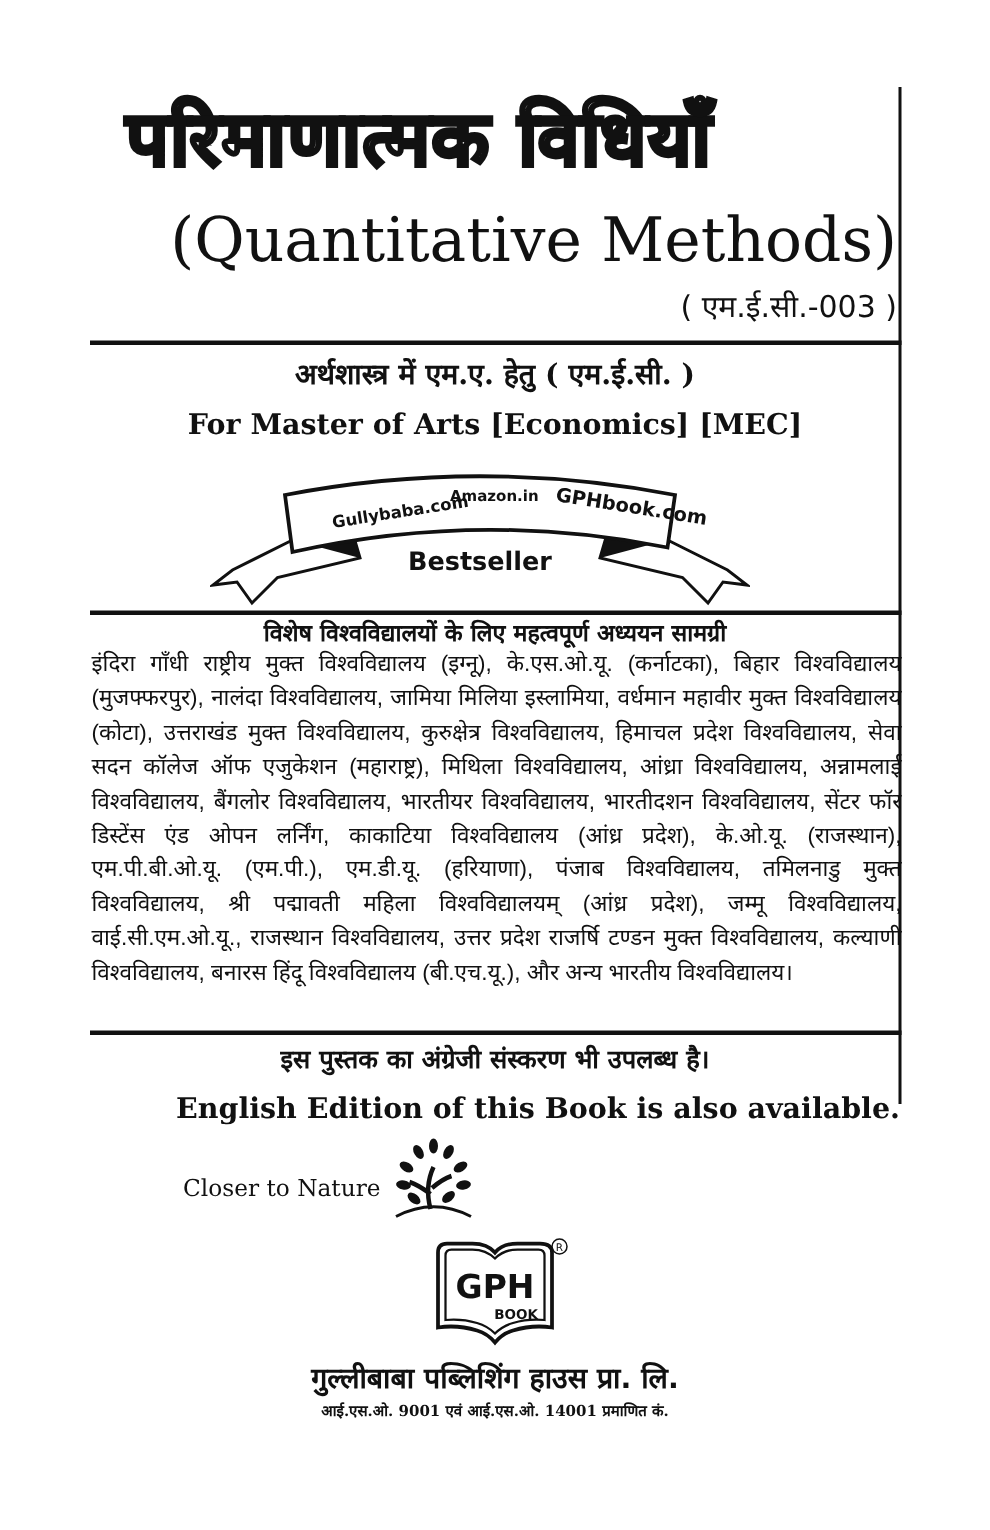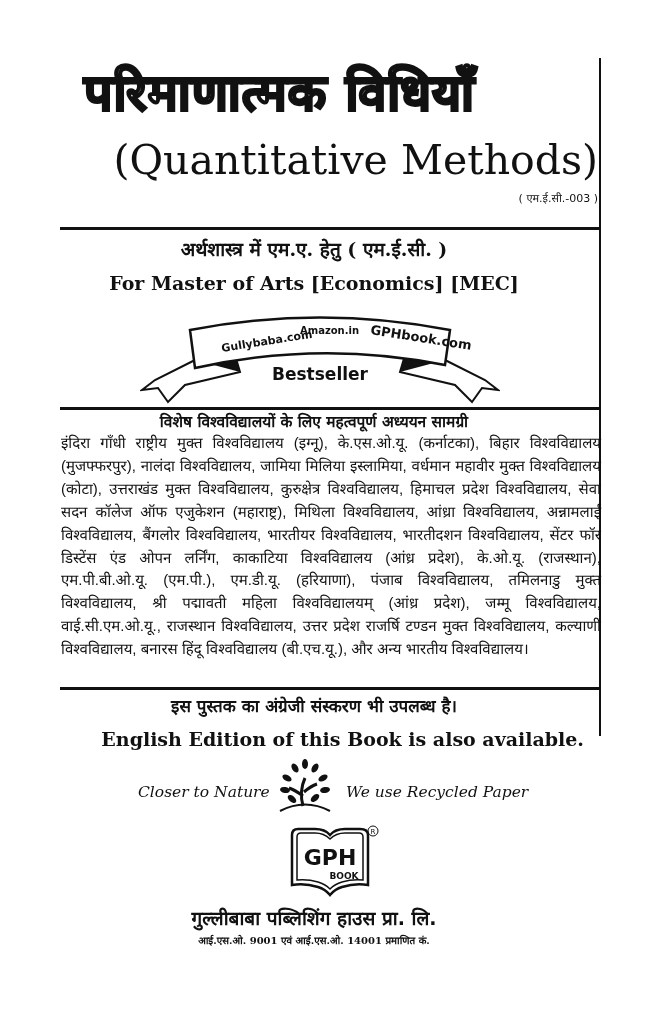--- a/index.html
+++ b/index.html
@@ -8,33 +8,33 @@
   .vrule { left:599px; top:58px; width:2px; height:678px; background:#111; }
   .hrule { left:60px; width:541px; height:3px; background:#111; }
   .title-hi {
     left:60px; top:48px; width:540px; text-align:left;
     font-family:"DejaVu Sans", sans-serif; font-weight:bold; font-size:50px; line-height:90px;
     color:#fff; -webkit-text-stroke:2.5px #111; letter-spacing:1px; white-space:nowrap;margin-left:24px;
   }
   .title-en {
     right:62px; top:135px; font-family:"DejaVu Serif", serif; font-size:41px; line-height:50px; white-space:nowrap;
   }
-  .code { right:62px; top:190px; font-family:"DejaVu Sans", sans-serif; font-size:11px; white-space:nowrap; }
-  .center { left:44px; width:540px; text-align:center; white-space:nowrap; }
+  .code { right:62px; top:190px; font-family:"DejaVu Sans", sans-serif; font-size:20px; white-space:nowrap; }
+  .center { left:60px; width:540px; text-align:center; white-space:nowrap; }
   .hi-sub { top:236px; font-family:"DejaVu Serif", serif; font-weight:bold; font-size:19px; }
   .en-sub { top:272px; font-family:"DejaVu Serif", serif; font-weight:bold; font-size:19px; }
   .ribbon { left:140px; top:310px; width:360px; height:95px; }
   .uni-head { top:410px; font-family:"DejaVu Sans", sans-serif; font-weight:bold; font-size:15.5px; }
   .uni-body {
     left:60px; top:432px; width:540px; font-family:Liberation Sans, sans-serif; font-size:15px; line-height:22.9px;
     text-align:justify; text-align-last:left; padding:0 1px;
   }
   .eng-hi { top:694px; font-family:"DejaVu Sans", sans-serif; font-weight:bold; font-size:17px; }
   .eng-en { top:728px; font-family:"DejaVu Serif", serif; font-weight:bold; font-size:19px;text-align:right; }
-  .nature { top:768px; left:60px; width:540px; height:60px;font-style:italic; }
+  .nature { top:768px; left:44px; width:540px; height:60px; }
   .nature-l { left:78px; top:15px; font-family:"DejaVu Serif", serif; font-size:15.5px; white-space:nowrap; }
   .nature-r { left:286px; top:15px; font-family:"DejaVu Serif", serif; font-size:15.5px; white-space:nowrap; }
   .tree { left:215px; top:-12px; width:60px; height:60px; }
   .gph { left:280px; top:825px; width:100px; height:80px; }
   .pub { top:905px; font-family:"DejaVu Sans", sans-serif; font-size:19px; font-weight:bold; }
   .iso { top:933px; font-family:"DejaVu Serif", serif; font-size:10px; font-weight:bold; }
 </style>
 </head>
 <body>
 
@@ -82,21 +82,20 @@
     <ellipse cx="30" cy="8" rx="3" ry="5" fill="#111"></ellipse>
     <ellipse cx="20" cy="12" rx="3" ry="5" fill="#111" transform="rotate(-30 20 12)"></ellipse>
     <ellipse cx="40" cy="12" rx="3" ry="5" fill="#111" transform="rotate(30 40 12)"></ellipse>
     <ellipse cx="12" cy="22" rx="3" ry="5" fill="#111" transform="rotate(-60 12 22)"></ellipse>
     <ellipse cx="48" cy="22" rx="3" ry="5" fill="#111" transform="rotate(60 48 22)"></ellipse>
     <ellipse cx="10" cy="34" rx="3" ry="5" fill="#111" transform="rotate(-80 10 34)"></ellipse>
     <ellipse cx="50" cy="34" rx="3" ry="5" fill="#111" transform="rotate(80 50 34)"></ellipse>
     <ellipse cx="40" cy="42" rx="3" ry="5" fill="#111" transform="rotate(50 40 42)"></ellipse>
     <ellipse cx="17" cy="43" rx="3" ry="5" fill="#111" transform="rotate(-50 17 43)"></ellipse>
   </svg>
-  <span class="abs nature-r">We use Recycled Paper</span>
 </div>
 
 <svg class="abs gph" viewBox="0 0 100 80">
   <path d="M12 10 Q12 4 18 4 L35 4 Q45 4 50 10 Q55 4 65 4 L80 4 Q88 4 88 10 L88 60 Q75 58 62 62 Q55 64 50 70 Q45 64 38 62 Q25 58 12 60 Z" fill="#fff" stroke="#111" stroke-width="2.5"></path>
   <path d="M17 12 Q17 8 21 8 L35 8 Q44 8 50 14 Q56 8 65 8 L79 8 Q83 8 83 12 L83 55 Q72 54 62 57 Q55 59 50 64 Q45 59 38 57 Q28 54 17 55 Z" fill="none" stroke="#111" stroke-width="1.5"></path>
   <text x="50" y="40" text-anchor="middle" font-family="DejaVu Sans, sans-serif" font-weight="bold" font-size="22" fill="#111">GPH</text>
   <text x="64" y="54" text-anchor="middle" font-family="DejaVu Sans, sans-serif" font-weight="bold" font-size="9" fill="#111">BOOK</text>
   <circle cx="93" cy="6" r="5" fill="none" stroke="#111" stroke-width="1"></circle>
   <text x="93" y="9" text-anchor="middle" font-family="DejaVu Sans, sans-serif" font-size="7" fill="#111">R</text>
 </svg>

